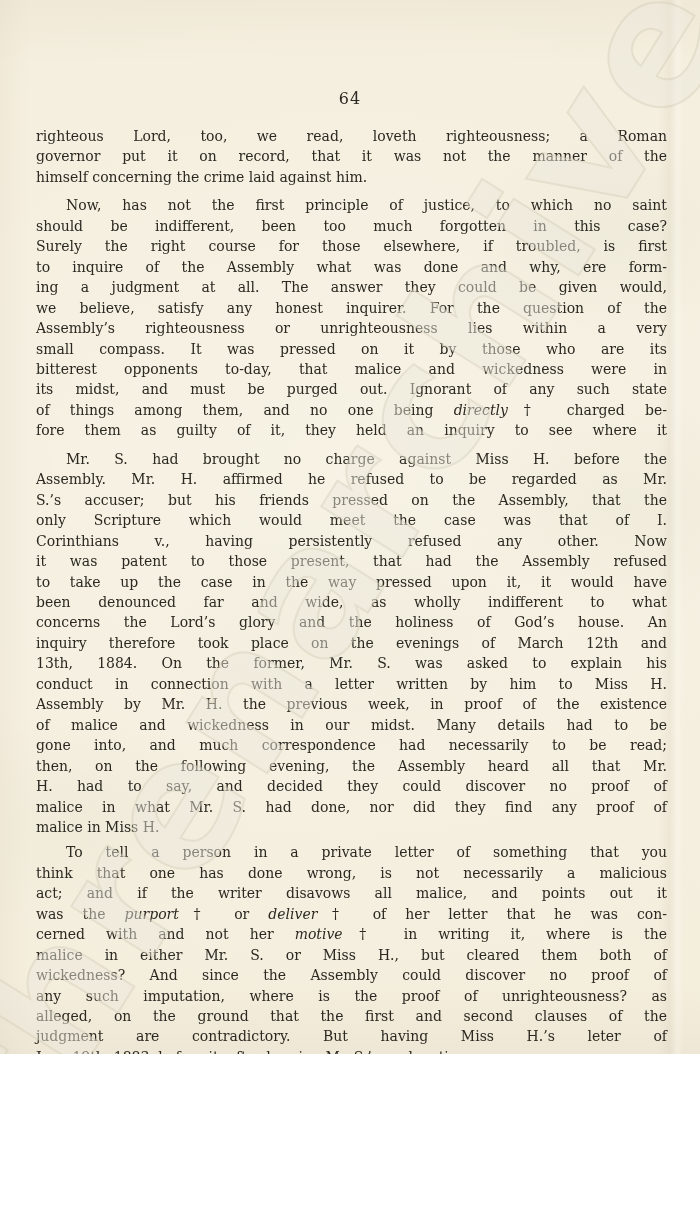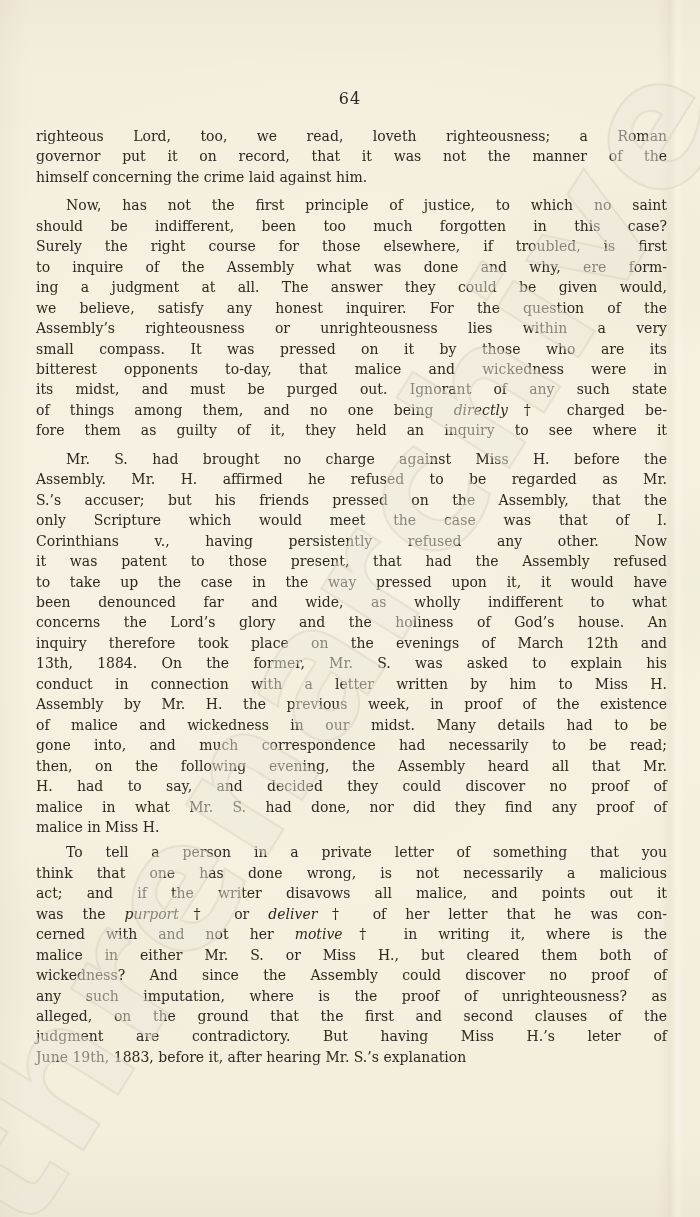--- a/index.html
+++ b/index.html
@@ -1,18 +1,18 @@
 <!DOCTYPE html>
 <html style="--paper: #f4eedd; --ink: #2b2921;"><head>
 <meta charset="utf-8">
 <style>
   html,body { margin:0; padding:0; }
   .page {
     position:relative;
-    width:700px; height:1217px;
+    width:700px; height:1054px;
     background: var(--paper, #f4eedd);
     overflow:hidden;
     font-family:"DejaVu Serif", serif;
     color: var(--ink, #2b2921);
   }
   
   .page::before {
     content:""; position:absolute; inset:0; pointer-events:none;
     background:
       radial-gradient(220px 140px at 88% 22%, rgba(150,158,118,0.06), rgba(0,0,0,0) 70%),

